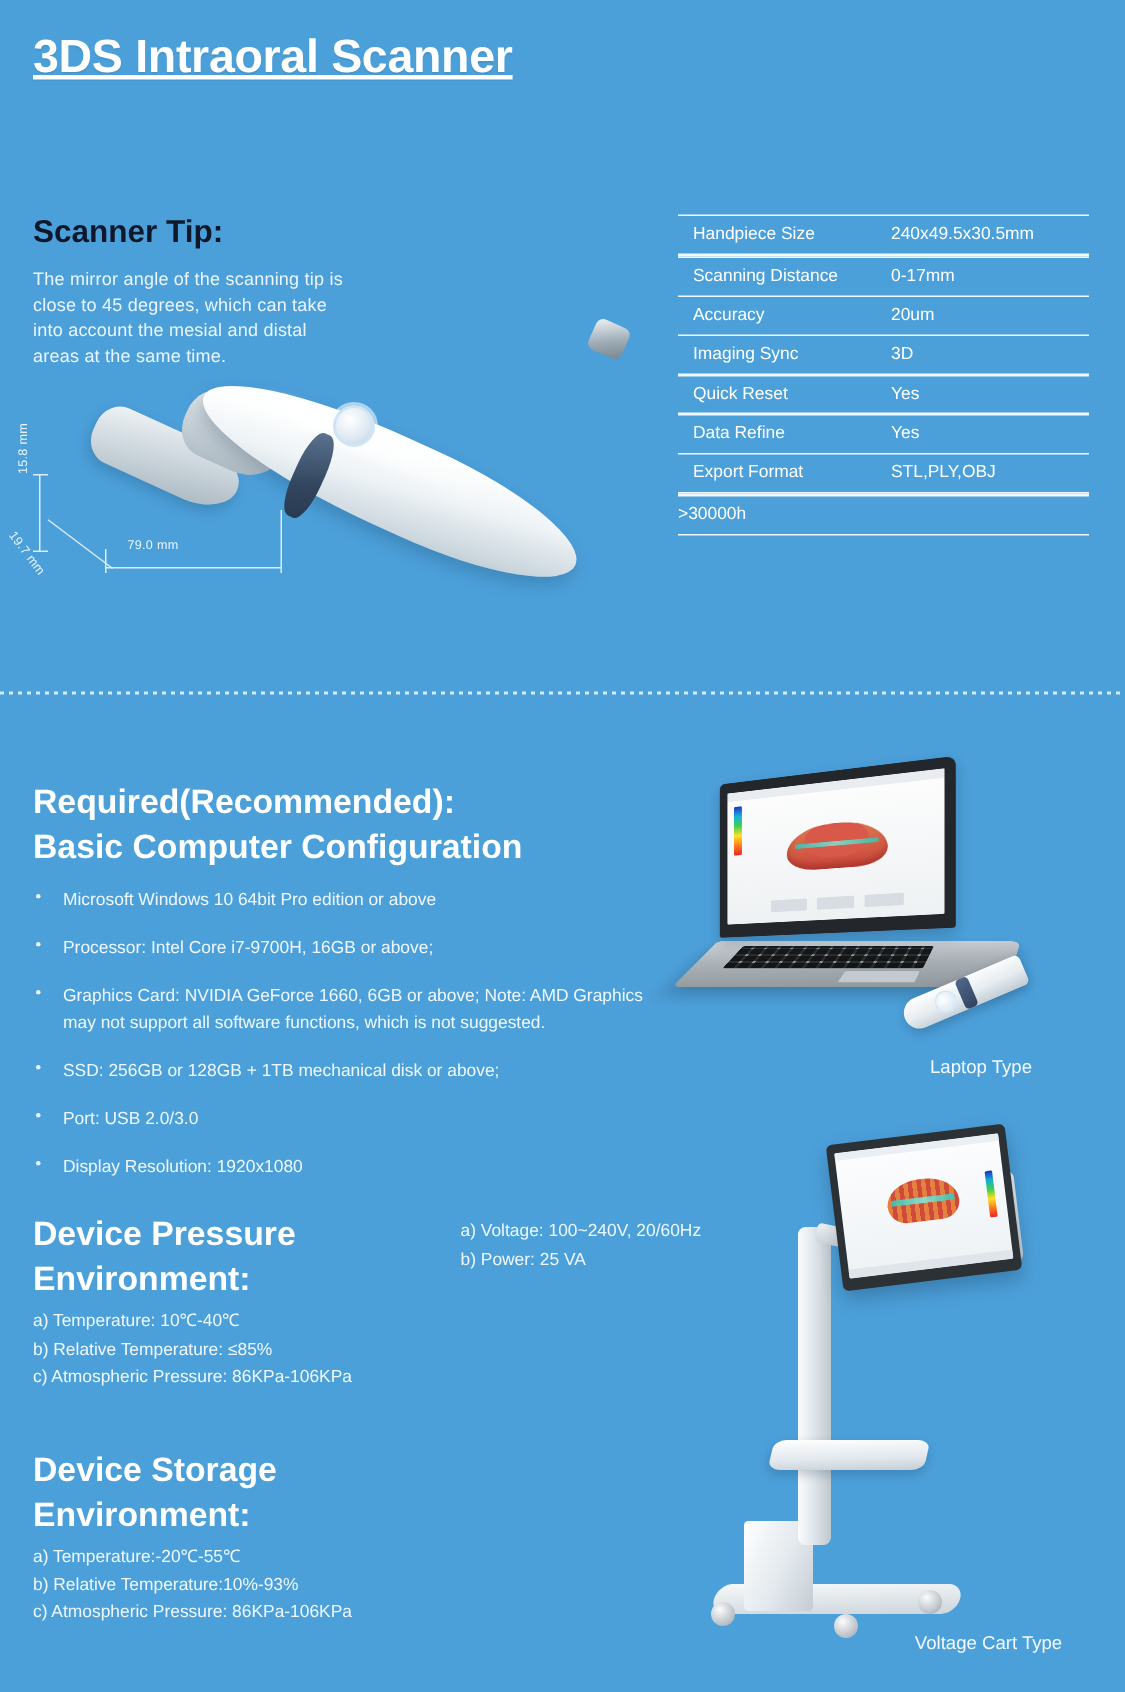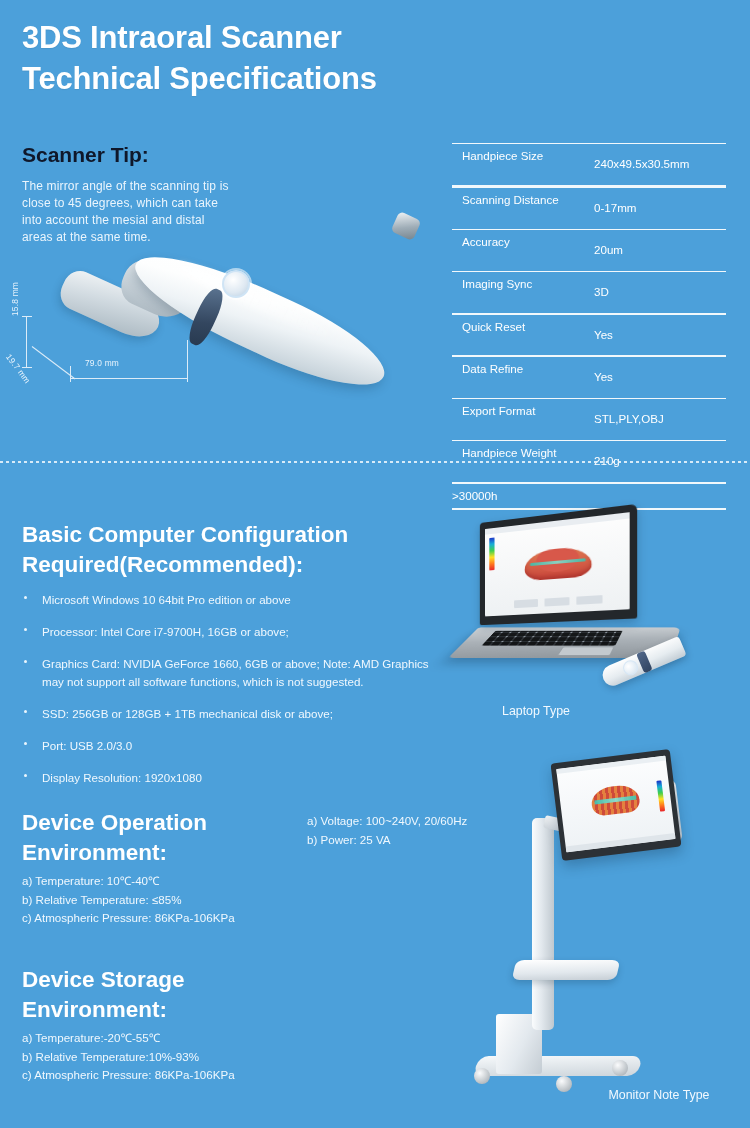--- a/index.html
+++ b/index.html
@@ -10,20 +10,21 @@
     overflow: hidden;
   }
   .page { position: relative; width: 750px; height: 1128px; background: #4ca0da; }
 
   
   .hdr { position: absolute; left: 22px; top: 18px; width: 700px; }
   .hdr-line {
     color: #ffffff; font-size: 31px; font-weight: bold;
     letter-spacing: -0.2px; line-height: 1.32;
     text-shadow: 0 1px 1px rgba(0,0,0,0.07);
+    text-decoration: underline;
   }
 
   
   .tip-head {
     position: absolute; left: 22px; top: 143px;
     color: #0f172a; font-size: 21px; font-weight: bold;
   }
   .tip-desc {
     position: absolute; left: 22px; top: 178px; width: 215px;
     color: #eaf5fd; font-size: 12px; line-height: 1.42; letter-spacing: 0.15px;
@@ -92,21 +93,21 @@
   .dim-h { position: absolute; left: 70px; top: 378px; width: 118px; height: 1px; background: #dcecf8; }
   .dim-h-l { position: absolute; left: 70px; top: 366px; width: 1px; height: 16px; background: #dcecf8; }
   .dim-h-r { position: absolute; left: 187px; top: 340px; width: 1px; height: 42px; background: #dcecf8; }
   .lbl-790 { left: 85px; top: 358px; }
 
   
   .spec { position: absolute; left: 452px; top: 143px; width: 274px; }
   .spec-rule { height: 1.4px; background: #ffffff; opacity: .92; }
   .spec-row { display: flex; align-items: center; }
   .spec-k {
-    width: 142px; flex: 0 0 142px; padding: 5px 0 21px 10px;
+    width: 142px; flex: 0 0 142px; padding: 5px 0 5px 10px;
     color: #ffffff; font-size: 11.6px; line-height: 1.28;
   }
   .spec-v {
     flex: 1; padding: 5px 4px 5px 0;
     color: #ffffff; font-size: 11.6px; line-height: 1.28;
   }
 
   
   .divider {
     position: absolute; left: 0; top: 461px; width: 750px; height: 2px;
@@ -194,21 +195,21 @@
   .lt-wand::before{
     content:""; position:absolute; left:22px; top:3px; width:13px; height:13px;
     border-radius:50%; background: radial-gradient(circle at 38% 34%,#fff,#cfe0ee);
     border:1.5px solid #d7e7f5;
   }
   .lt-wand::after{
     content:""; position:absolute; left:40px; top:0; width:9px; height:21px;
     background: linear-gradient(160deg,#52688a,#2f4360); border-radius:3px;
   }
   .cap-laptop {
-    position: absolute; left: 502px; top: 704px; width: 186px; text-align: left;
+    position: absolute; left: 502px; top: 704px; width: 186px; text-align: right;
     color: #f2f9ff; font-size: 12.4px;
   }
 
   
   .cart { position: absolute; left: 470px; top: 756px; width: 260px; height: 330px; }
   .ct-mon {
     position: absolute; left: 86px; top: 0; width: 120px; height: 98px;
     background: #2c3136; border-radius: 4px;
     transform: rotate(-7deg);
     box-shadow: 0 6px 13px rgba(10,35,60,.28);
@@ -273,21 +274,20 @@
     color: #f2f9ff; font-size: 12.4px;
   }
 </style>
 </head>
 <body>
 
 <div class="page">
 
   <div class="hdr">
     <div class="hdr-line">3DS Intraoral Scanner</div>
-    <div class="hdr-line">Technical Specifications</div>
   </div>
 
   <div class="tip-head">Scanner Tip:</div>
   <div class="tip-desc">The mirror angle of the scanning tip is close to 45 degrees, which can take into account the mesial and distal areas at the same time.</div>
 
   <div class="scanner-art">
     <div class="sc-tip"></div>
     <div class="sc-neck"></div>
     <div class="sc-body"></div>
     <div class="sc-ring"></div>
@@ -340,50 +340,46 @@
         <div class="spec-row">
           <div class="spec-k">Data Refine</div>
           <div class="spec-v">Yes</div>
         </div>
         <div class="spec-rule"></div>
         <div class="spec-row">
           <div class="spec-k">Export Format</div>
           <div class="spec-v">STL,PLY,OBJ</div>
         </div>
         <div class="spec-rule"></div>
-        <div class="spec-row">
-          <div class="spec-k">Handpiece Weight</div>
-          <div class="spec-v">210g</div>
-        </div>
         <div class="spec-rule"></div>
         <div class="spec-row">
           <div class="spec-v">&gt;30000h</div>
         </div>
         <div class="spec-rule"></div>
       </div>
   </div>
 
   <div class="divider"></div>
 
   <div class="cfg-head">
+    <div>Required(Recommended):</div>
     <div>Basic Computer Configuration</div>
-    <div>Required(Recommended):</div>
   </div>
   <div class="cfg-list" id="cfg-list">
       <div class="cfg-item"><span class="bullet"></span><span class="txt">Microsoft Windows  10 64bit Pro edition or above</span></div>
       <div class="cfg-item"><span class="bullet"></span><span class="txt">Processor: Intel Core i7-9700H, 16GB or above;</span></div>
       <div class="cfg-item"><span class="bullet"></span><span class="txt">Graphics Card: NVIDIA GeForce 1660, 6GB or above; Note: AMD Graphics may not support all software functions, which is not suggested.</span></div>
       <div class="cfg-item"><span class="bullet"></span><span class="txt">SSD: 256GB or 128GB + 1TB mechanical disk or above;</span></div>
       <div class="cfg-item"><span class="bullet"></span><span class="txt">Port: USB 2.0/3.0</span></div>
       <div class="cfg-item"><span class="bullet"></span><span class="txt">Display Resolution: 1920x1080</span></div>
     </div>
 
   <div class="op-env">
     <div class="blk-head">
-      <div>Device Operation</div>
+      <div>Device Pressure</div>
       <div>Environment:</div>
     </div>
     <div class="blk-lines" id="op-lines">
         <div>a) Temperature: 10℃-40℃</div>
         <div>b) Relative Temperature: ≤85%</div>
         <div>c) Atmospheric Pressure: 86KPa-106KPa</div>
       </div>
   </div>
 
   <div class="pwr">
@@ -438,15 +434,15 @@
     <div class="ct-wandholder"></div>
     <div class="ct-mon">
       <div class="ct-scr">
         <div class="ct-topbar"></div>
         <div class="ct-arch"></div>
         <div class="ct-grad"></div>
         <div class="ct-botbar"></div>
       </div>
     </div>
   </div>
-  <div class="cap-cart">Monitor Note Type</div>
+  <div class="cap-cart">Voltage Cart Type</div>
 
 </div>
 
 </body></html>

